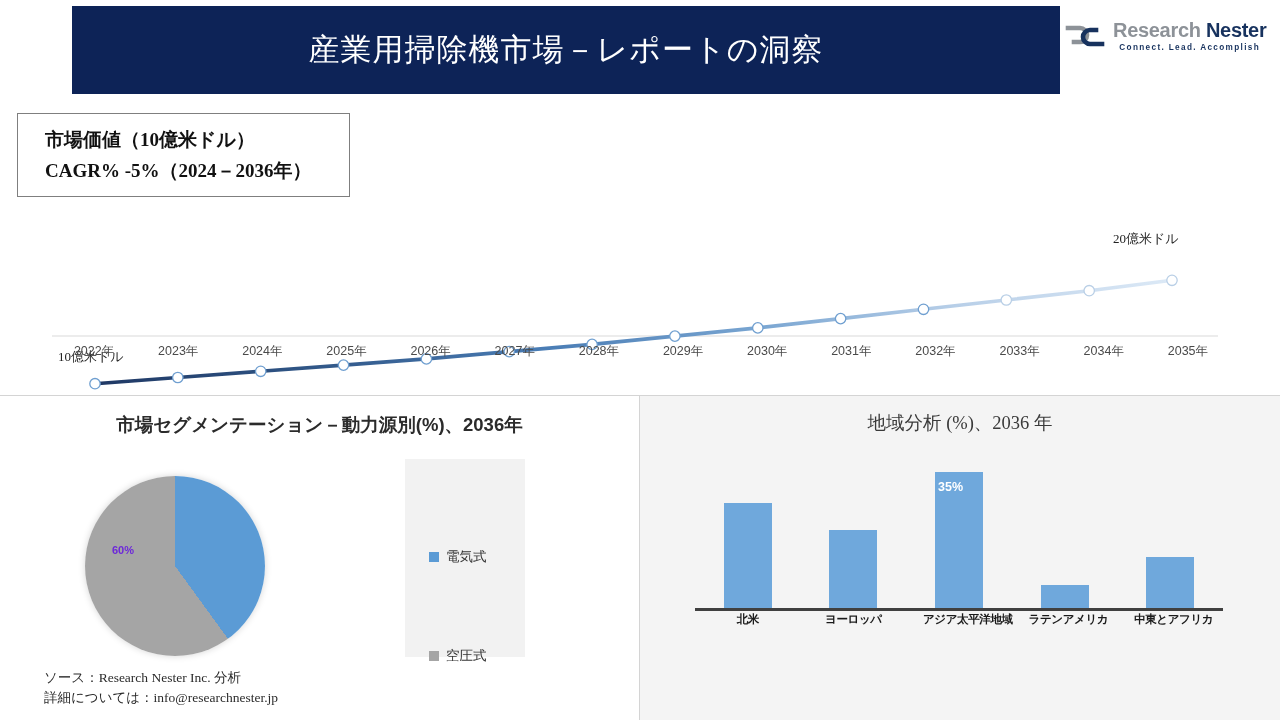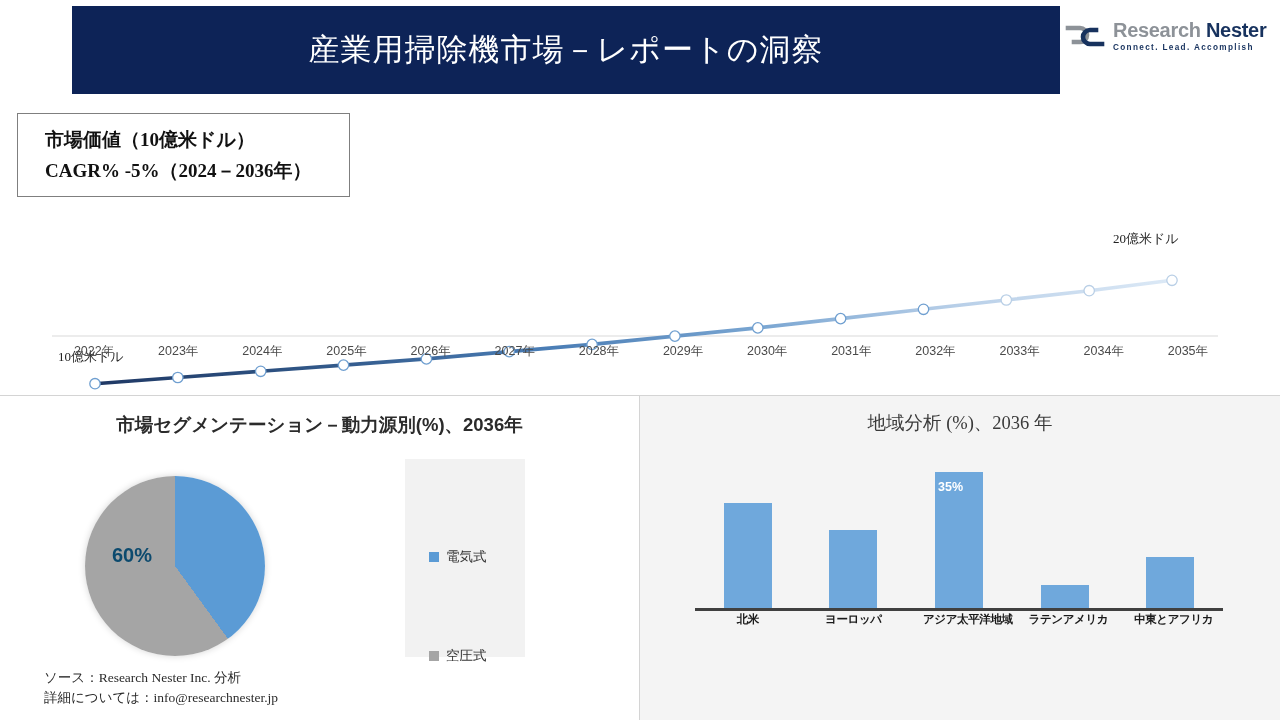--- a/index.html
+++ b/index.html
@@ -24,21 +24,21 @@
     font-size: 31px;
     letter-spacing: 1px;
     white-space: nowrap;
   }
   .logo-wrap {
     position: absolute; right: 4px; top: 12px;
     width: 212px; height: 48px;
     display: flex; align-items: center; gap: 7px;
   }
   .logo-mark { width: 42px; height: 30px; flex: 0 0 auto; }
-  .logo-text { display: flex; flex-direction: column; line-height: 1; }
+  .logo-text { display: flex; flex-direction: column; line-height: 1; align-items: center; }
   .logo-name {
     font-size: 20px; font-weight: bold; white-space: nowrap;
     letter-spacing: -0.3px;
   }
   .logo-name .r { color: #8d9298; }
   .logo-name .n { color: #17325e; }
   .logo-tag {
     color: #17325e; font-size: 8.2px; font-weight: bold;
     letter-spacing: 1.35px; margin-top: 4px; white-space: nowrap;
   }
@@ -91,21 +91,21 @@
     font-weight: bold; white-space: nowrap;
   }
   .pie {
     position: absolute; left: 85px; top: 80px;
     width: 180px; height: 180px; border-radius: 50%;
     background: conic-gradient(#5b9bd5 0deg 144deg, #a5a5a5 144deg 360deg);
     box-shadow: 0 0 7px rgba(0,0,0,.17);
   }
   .pie-label {
     position: absolute; left: 112px; top: 148px;
-    color: #0c4a6e; font-size: 20px; font-weight: bold;
+    color: #6d28d9; font-size: 11px; font-weight: bold;
   }
   .legend-box {
     position: absolute; left: 405px; top: 459px;
     width: 120px; height: 198px; background: #f2f2f2;
   }
   .legend-row {
     position: absolute; left: 24px; display: flex; align-items: center; gap: 7px;
     font-size: 13.5px; color: #333; margin-top: 46px;
   }
   .legend-row.r1 { top: 43px; }

